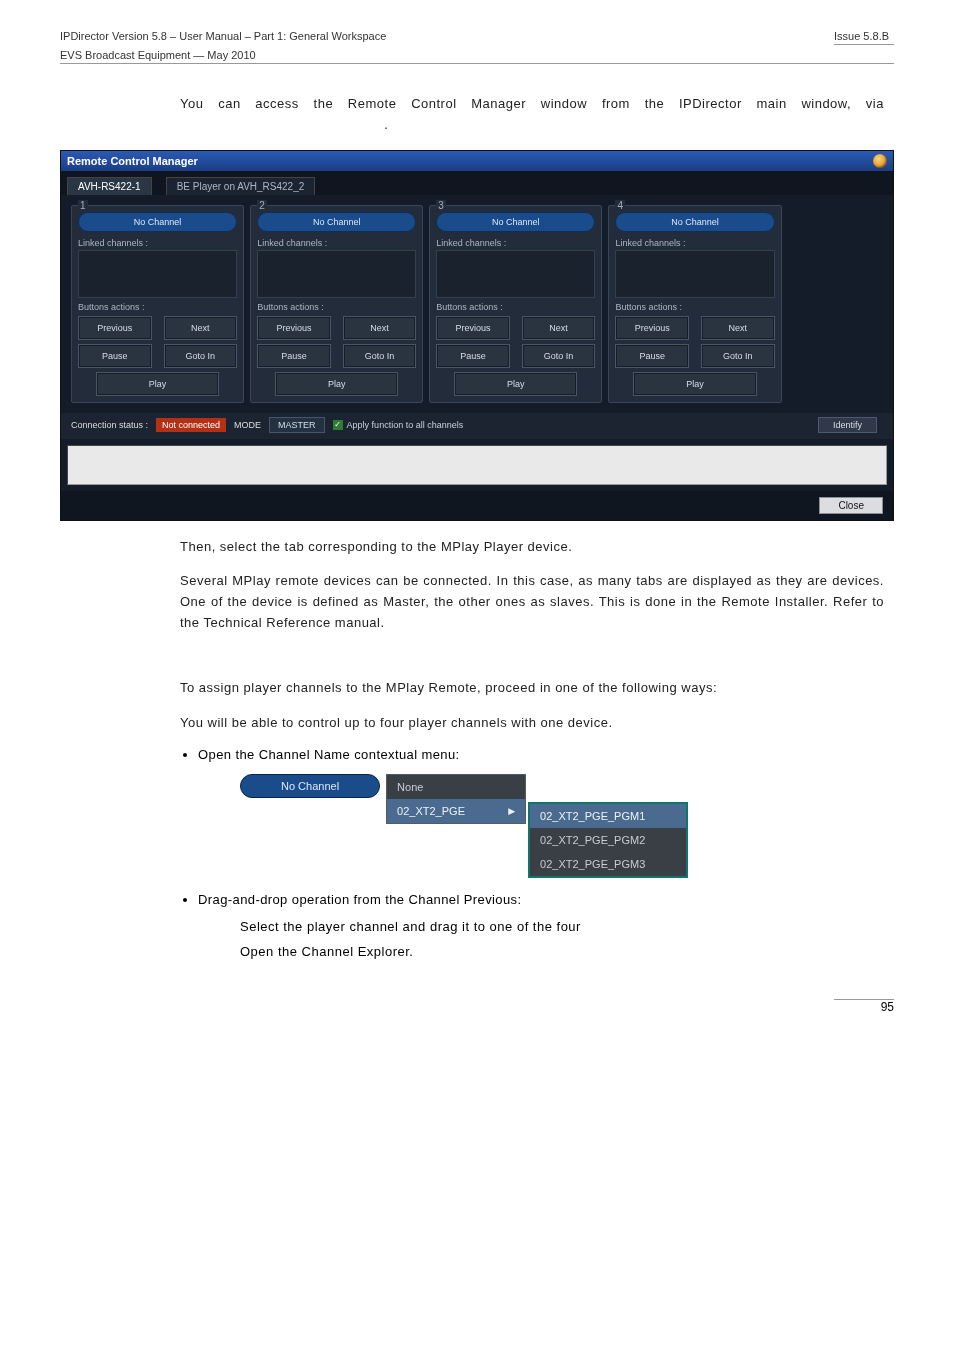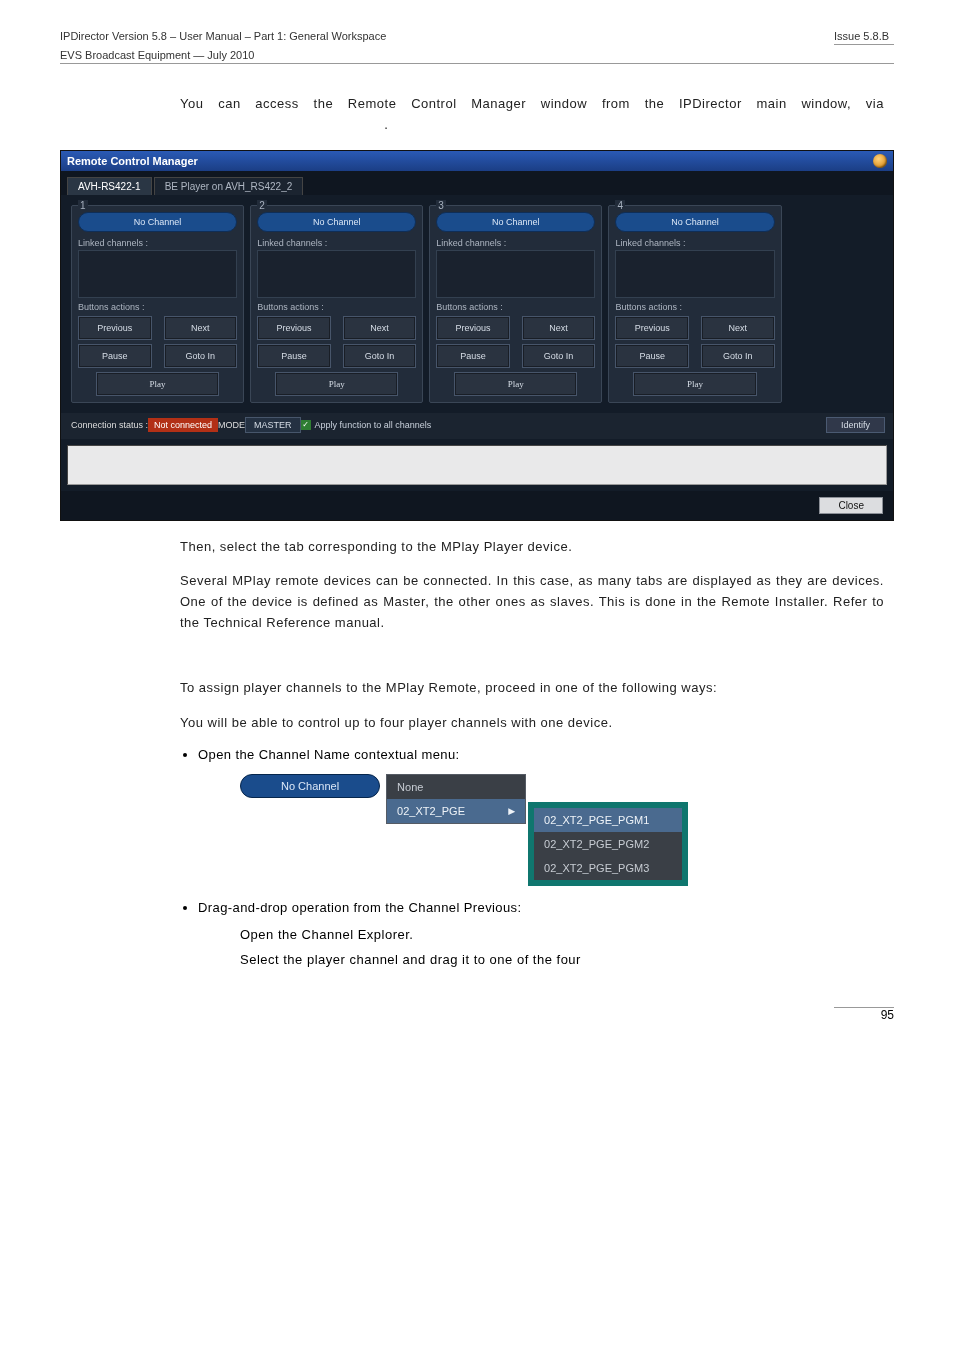--- a/index.html
+++ b/index.html
@@ -69,21 +69,21 @@
   .titlebar .close-dot {
     width: 14px; height: 14px;
     background: radial-gradient(circle at 40% 35%, #ffd27a, #d07a00);
     border-radius: 50%;
     box-shadow: inset -1px -1px 2px rgba(0,0,0,.5);
   }
   .tabs {
     background: #0f1620;
     padding: 6px 6px 0 6px;
     display: flex;
-    gap: 2px;
+    gap: 14px;
   }
   .tab {
     padding: 3px 10px;
     font-size: 10px;
     border: 1px solid #444;
     border-bottom: none;
     background: #1b2430;
     color: #aeb6c2;
   }
   .tab.active {
@@ -143,27 +143,26 @@
     background: #2a3340;
     border: 1px solid #47556a;
     color: #d6dde6;
     font-size: 9px;
     text-align: center;
     padding: 6px 2px;
     box-shadow: inset 0 0 0 1px rgba(0,0,0,.4);
   }
   .ctrl-btn.wide {
     margin: 4px 18px 0 18px;
-    font-family: Liberation Serif, serif;
   }
   .status-row {
     display: flex;
     align-items: center;
-    gap: 0;
-    padding: 4px 8px 6px 10px;
+    gap: 8px;
+    padding: 4px 16px 6px 10px;
     background: #1b2430;
     font-size: 9px;
   }
   .status-pill {
     background: #b23016;
     color: #fff;
     padding: 2px 6px;
     font-size: 9px;
   }
   .mode-box {
@@ -250,21 +249,21 @@
     justify-content: space-between;
     align-items: center;
   }
   .ctx-item.hover {
     background: #4a6a8f;
     color: #eef3f8;
   }
   .ctx-sub {
     margin-left: 2px;
     background: #3a3f46;
-    border: 6px solid #0f766e;
+    border: 2px solid #0f766e;
     min-width: 160px;
   }
   .ctx-sub .ctx-item { font-size: 11px; }
   .arrow { font-size: 9px; }
   .indent-sub {
     margin-left: 180px;
     margin-bottom: 10px;
     letter-spacing: 0.5px;
   }
   .footer {
@@ -285,21 +284,21 @@
 
 <div class="page">
 
   <div class="header-row">
     <div class="left">IPDirector Version 5.8 – User Manual – Part 1: General Workspace</div>
     <div style="text-align:left">
       <div class="right">Issue 5.8.B</div>
       <div class="issue-rule"></div>
     </div>
   </div>
-  <div class="header-sub">EVS Broadcast Equipment  — July 2010</div>
+  <div class="header-sub">EVS Broadcast Equipment  — May 2010</div>
   <div class="header-rule"></div>
 
   <p class="body-text">
     <span>You can access the Remote Control Manager window from the IPDirector main window, via</span>
     <span style="display:inline-block; width:200px;"></span>
     <span>.</span>
   </p>
 
   <div class="app-window">
     <div class="titlebar">
@@ -425,22 +424,22 @@
           <div class="ctx-item">02_XT2_PGE_PGM3</div>
         </div>
       </div>
     </div>
   </div>
 
   <ul class="doc-list">
     <li>Drag-and-drop operation from the Channel Previous:</li>
   </ul>
 
+  <p class="indent-sub">Select the player channel and drag it to one of the four</p>
   <p class="indent-sub">Open the Channel Explorer.</p>
-  <p class="indent-sub">Select the player channel and drag it to one of the four</p>
 
   <div class="footer">
     <div style="text-align:right">
       <div class="footer-rule"></div>
       <div class="page-num">95</div>
     </div>
   </div>
 
 </div>
 

